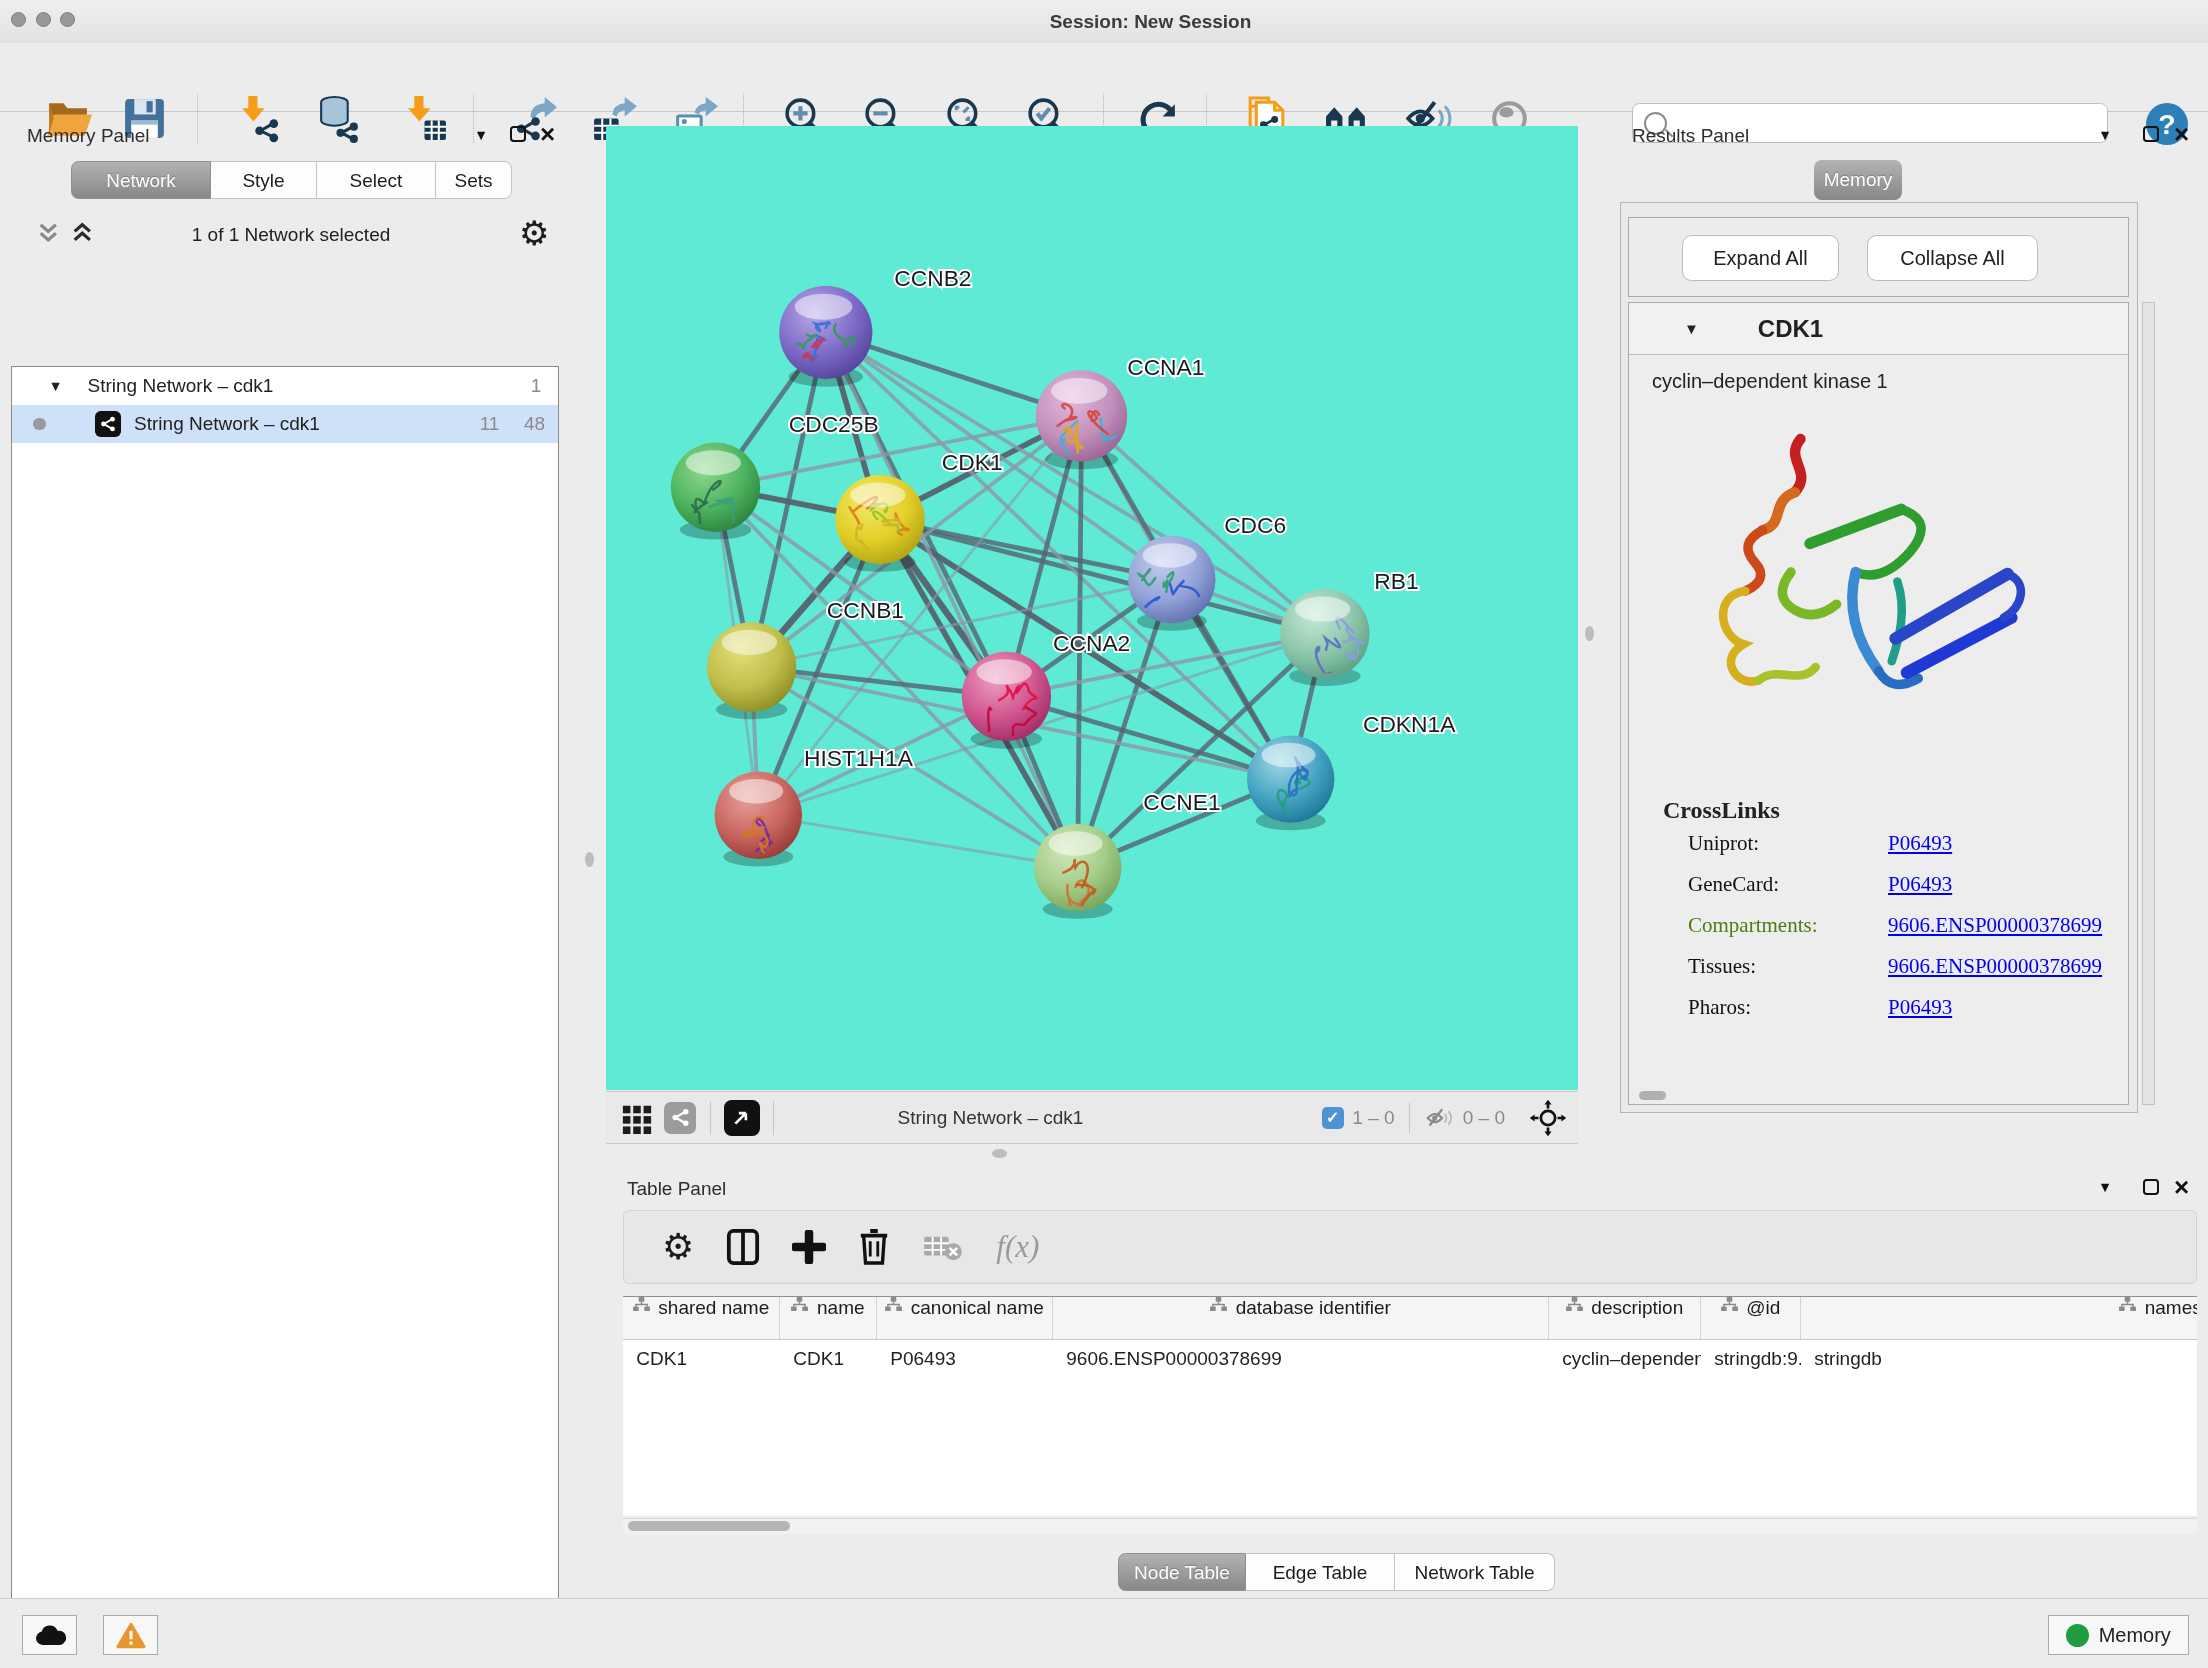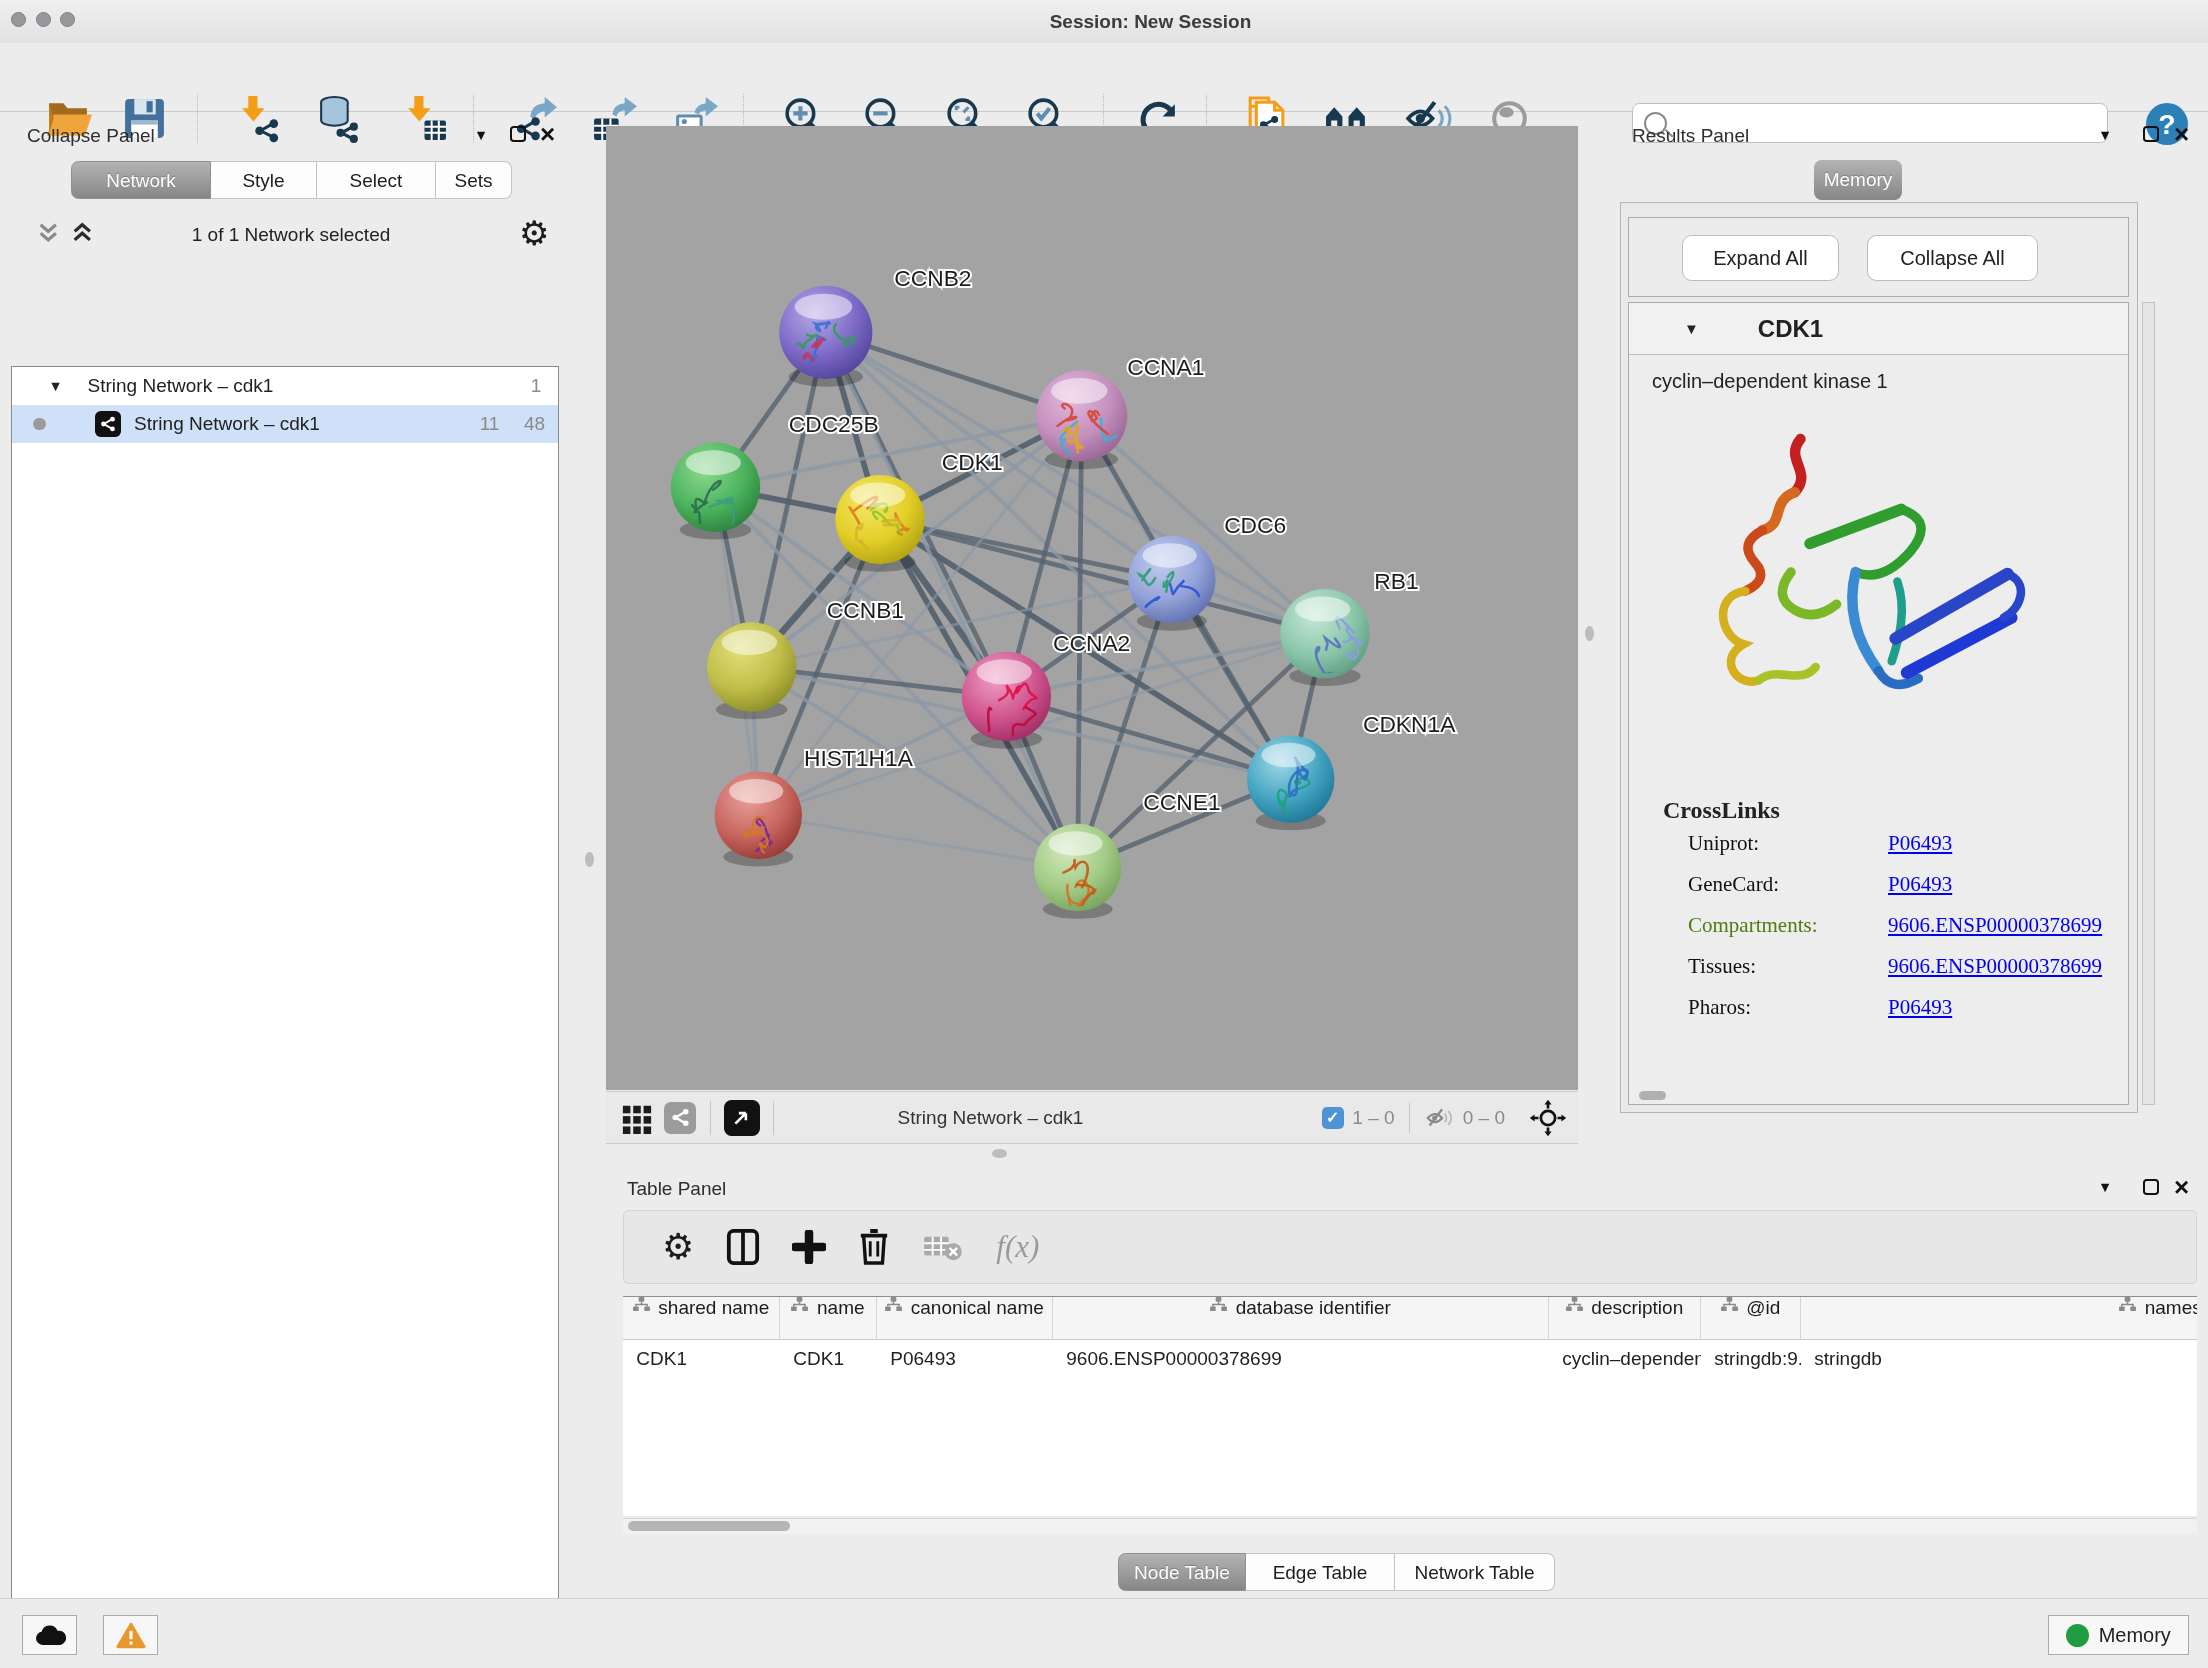--- a/index.html
+++ b/index.html
@@ -36,21 +36,21 @@
   .seg .tab:last-child{border-radius:0 7.6px 7.6px 0;}
   .seg .tab.active{background:linear-gradient(#b3b3b3,#878787);color:#fff;border-color:#8f8f8f;
                    text-shadow:0 -1px 1px rgba(0,0,0,.25);}
   
   #cp-tree-box{left:11.4px;top:254px;width:548px;height:1320px;background:#fff;border:1.9px solid #8a8a8a;box-sizing:border-box;}
   .tree-row{position:relative;height:38px;display:flex;align-items:center;font-size:19px;}
   .tree-row.selected{background:#cfe1f8;}
   .tree-num{color:#8a8a8a;}
   .share-badge{width:26px;height:26px;border-radius:5.7px;background:#111;display:inline-flex;align-items:center;justify-content:center;}
   
-  #net-canvas{left:606px;top:126px;width:972px;height:964px;background:#a3a3a3;}
+  #net-canvas{left:606px;top:126px;width:972px;height:964px;background:#5eead4;}
   #net-toolbar{left:606px;top:1091px;width:972px;height:53px;background:#e9e9e9;
                border-top:1px solid #c9c9c9;border-bottom:1px solid #c9c9c9;box-sizing:border-box;
                display:flex;align-items:center;}
   .nt-sep{height:34px;border-left:1px solid #c6c6c6;margin:0 13.3px;}
   
   #rp-outer{left:1620px;top:202px;width:518px;height:911px;background:#e9e9e9;border:1.9px solid #b5b5b5;box-sizing:border-box;}
   #rp-tab{left:1814px;top:160px;width:88px;height:40px;line-height:40px;text-align:center;border-radius:7.6px;
           background:linear-gradient(#b3b3b3,#878787);color:#fff;font-size:19px;text-shadow:0 -1px 1px rgba(0,0,0,.25);}
   #rp-btnbox{left:1628px;top:217px;width:501px;height:80px;border:1.9px solid #ababab;box-sizing:border-box;background:#ececec;}
   .rp-btn{position:absolute;height:44px;background:#fff;border:1px solid #bbb;border-radius:9.5px;
@@ -250,21 +250,21 @@
       </svg>
   </button>
   <div id="tb-search" class="abs">
     <span class="mag"></span>
     <input value="" style="">
   </div>
   <div id="tb-help" class="abs">?</div>
 </div>
 
 <div class="abs" style="left:0;top:112px;width:582px;height:1486px">
-  <span class="abs panel-title" style="left:27px;top:13.3px">Collapse Panel</span>
+  <span class="abs panel-title" style="left:27px;top:13.3px">Memory Panel</span>
   <span class="abs ph-caret" style="left:474px;top:15px">▼</span>
   <span class="abs ph-float" style="left:510px;top:14.3px"></span>
   <span class="abs ph-close" style="left:540px;top:14.3px">×</span>
 
   <div class="seg" style="left:71px;top:49px">
     <span class="tab active" style="width:140px">Network</span>
     <span class="tab" style="width:106px">Style</span>
     <span class="tab" style="width:119px">Select</span>
     <span class="tab" style="width:76px">Sets</span>
   </div>

